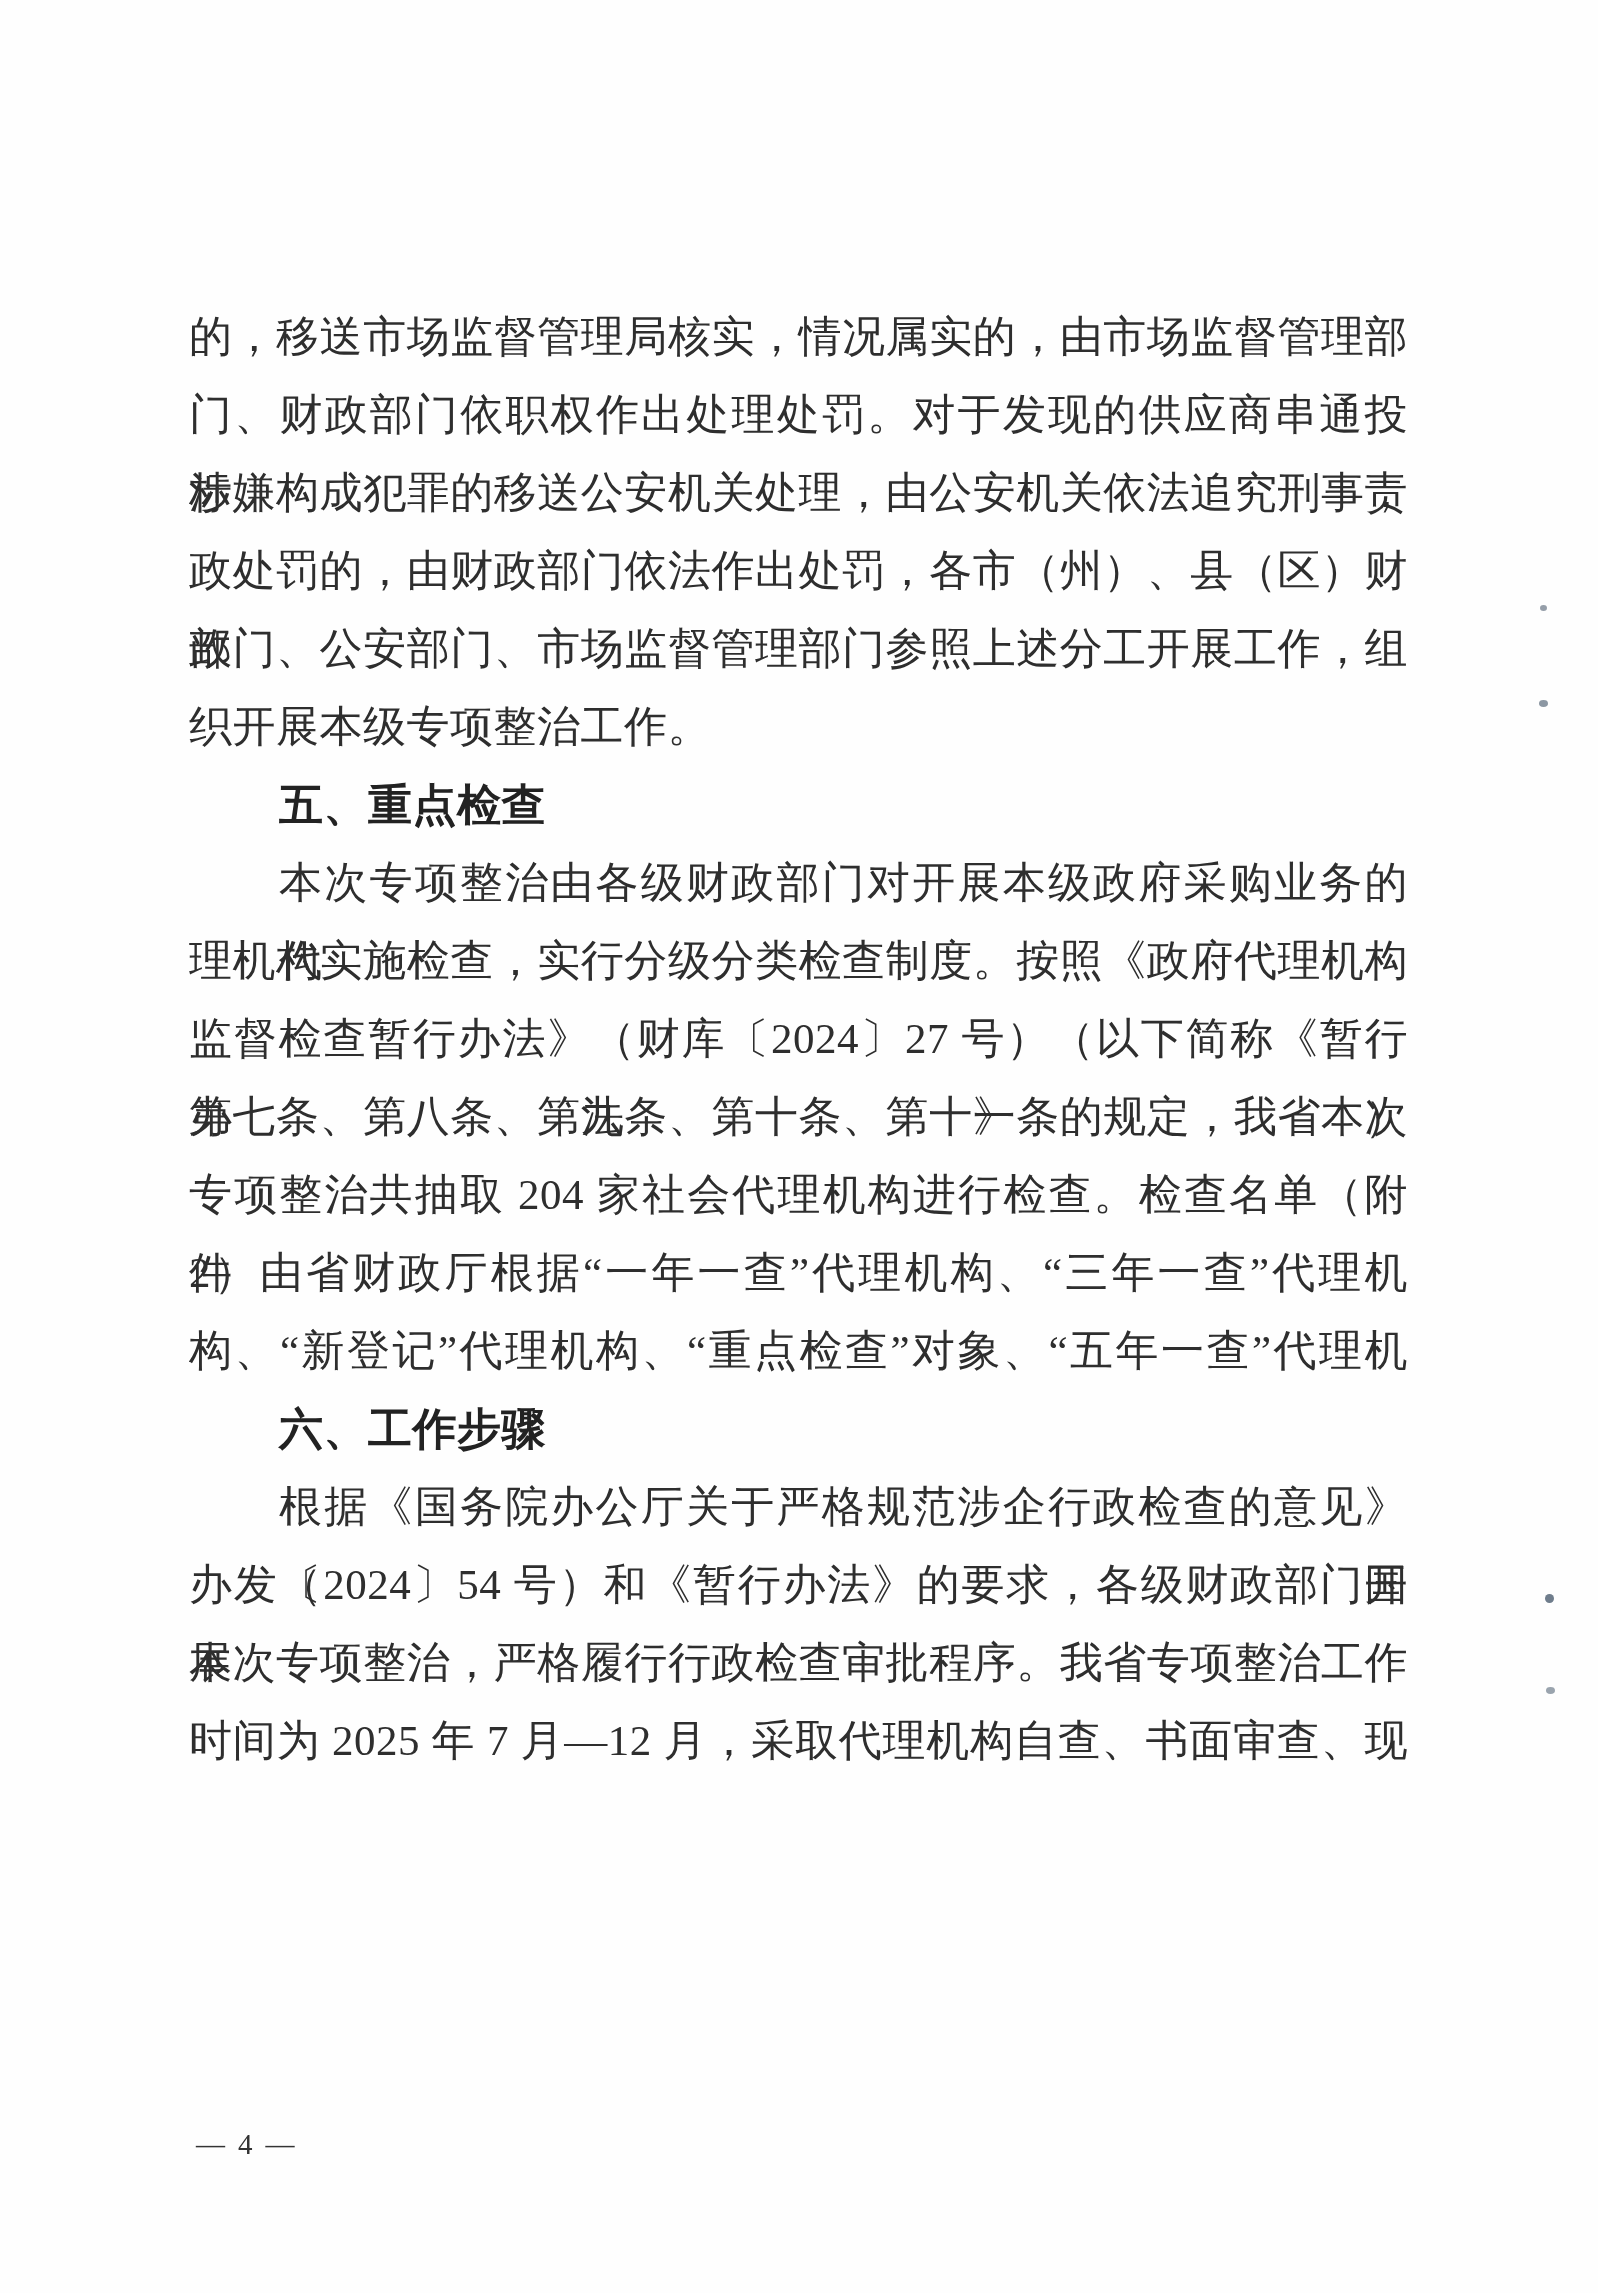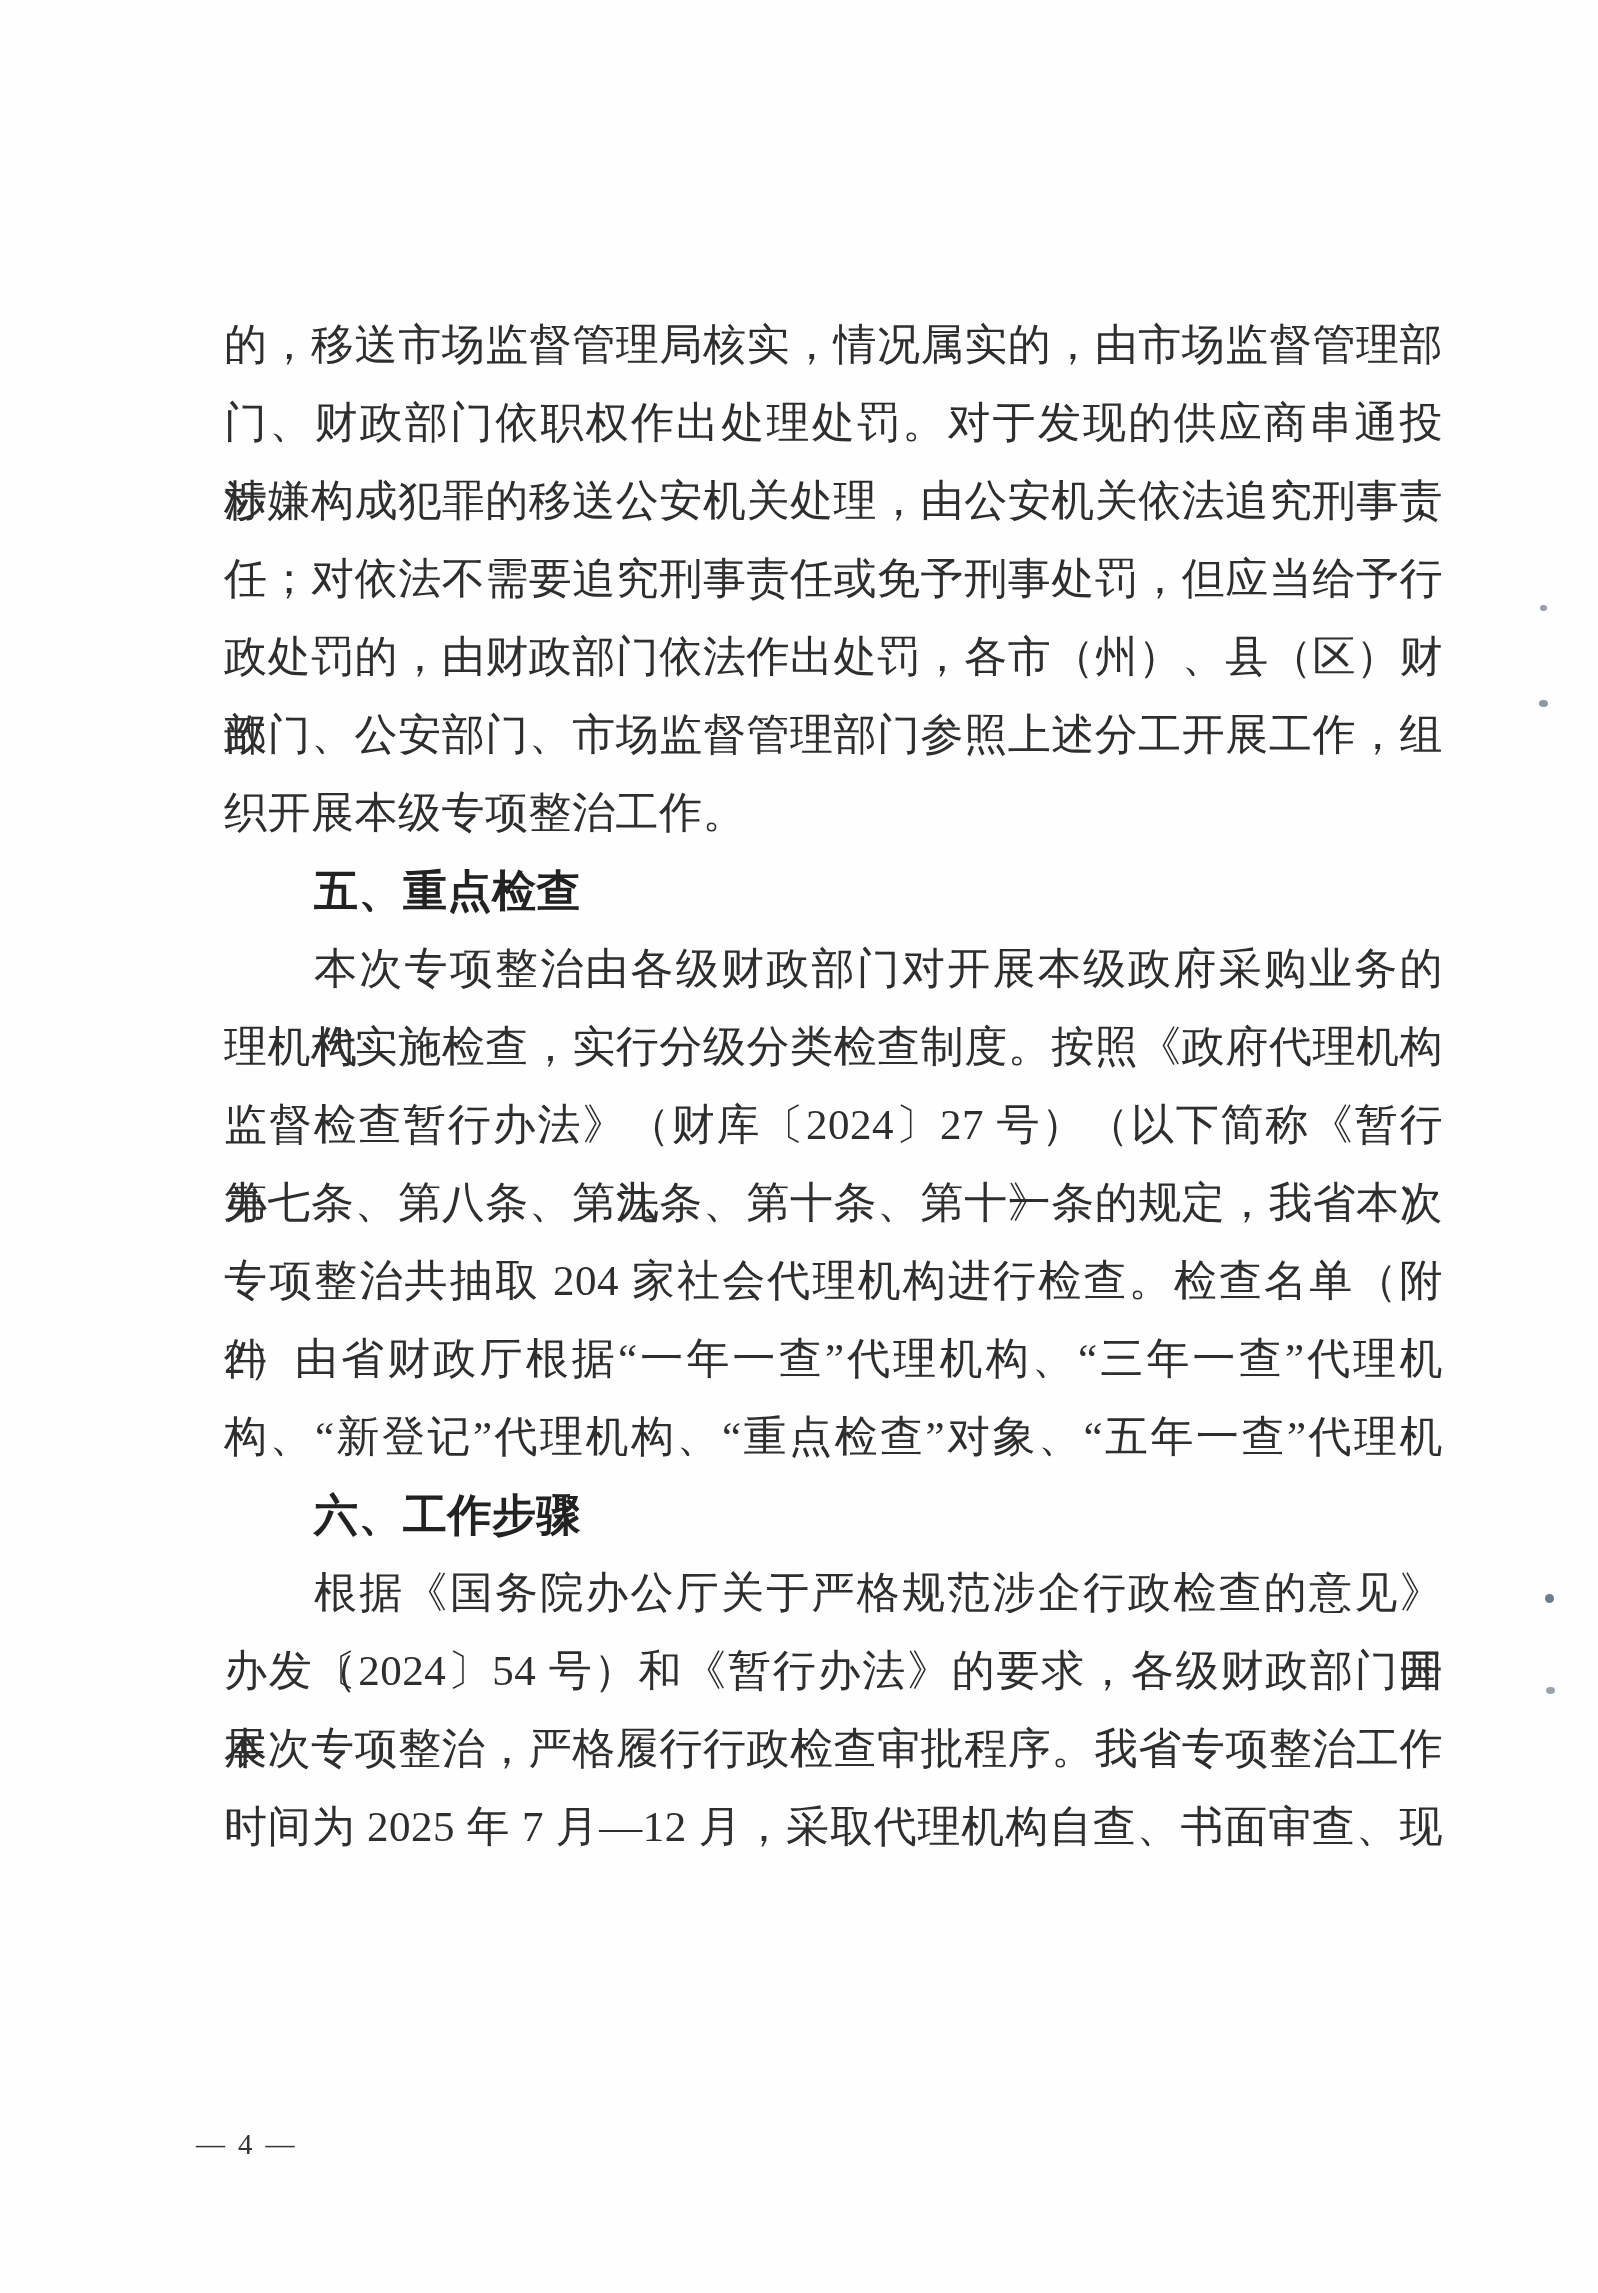--- a/index.html
+++ b/index.html
@@ -17,23 +17,22 @@
   .page {
     position: absolute;
     left: 0; top: 0;
     width: 1599px;
     height: 2294px;
     background: #fefefe;
   }
   .text-block {
     position: absolute;
     left: 189px;
-    top: 306px;
+    top: 298px;
     width: 1219px;
-    margin-left: 35px;
   }
   .line {
     box-sizing: border-box;
     width: 100%;
     height: 78px;
     line-height: 78px;
     font-size: 43px;
     color: #2e2e2e;
     text-align: justify;
     text-align-last: justify;
@@ -73,21 +72,20 @@
 </style>
 </head>
 <body>
 
 <div class="page">
 
   <div class="text-block">
     <div class="line">的，移送市场监督管理局核实，情况属实的，由市场监督管理部</div>
     <div class="line">门、财政部门依职权作出处理处罚。对于发现的供应商串通投标，</div>
     <div class="line">涉嫌构成犯罪的移送公安机关处理，由公安机关依法追究刑事责</div>
-    <div class="line">任；对依法不需要追究刑事责任或免予刑事处罚，但应当给予行</div>
     <div class="line">政处罚的，由财政部门依法作出处罚，各市（州）、县（区）财政</div>
     <div class="line">部门、公安部门、市场监督管理部门参照上述分工开展工作，组</div>
     <div class="line short">织开展本级专项整治工作。</div>
     <div class="line heading">五、重点检查</div>
     <div class="line indent">本次专项整治由各级财政部门对开展本级政府采购业务的代</div>
     <div class="line">理机构实施检查，实行分级分类检查制度。按照《政府代理机构</div>
     <div class="line">监督检查暂行办法》（财库〔2024〕27 号）（以下简称《暂行办法》）</div>
     <div class="line">第七条、第八条、第九条、第十条、第十一条的规定，我省本次</div>
     <div class="line">专项整治共抽取 204 家社会代理机构进行检查。检查名单（附件</div>
     <div class="line">2）由省财政厅根据“一年一查”代理机构、“三年一查”代理机</div>

